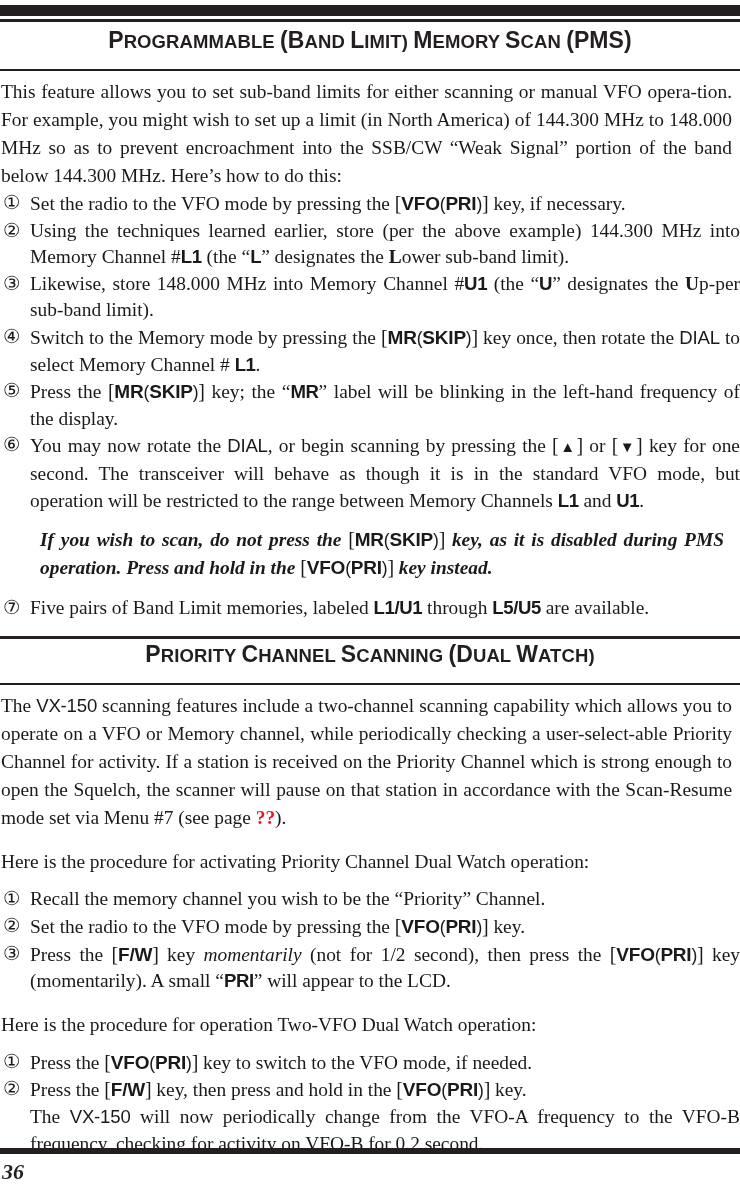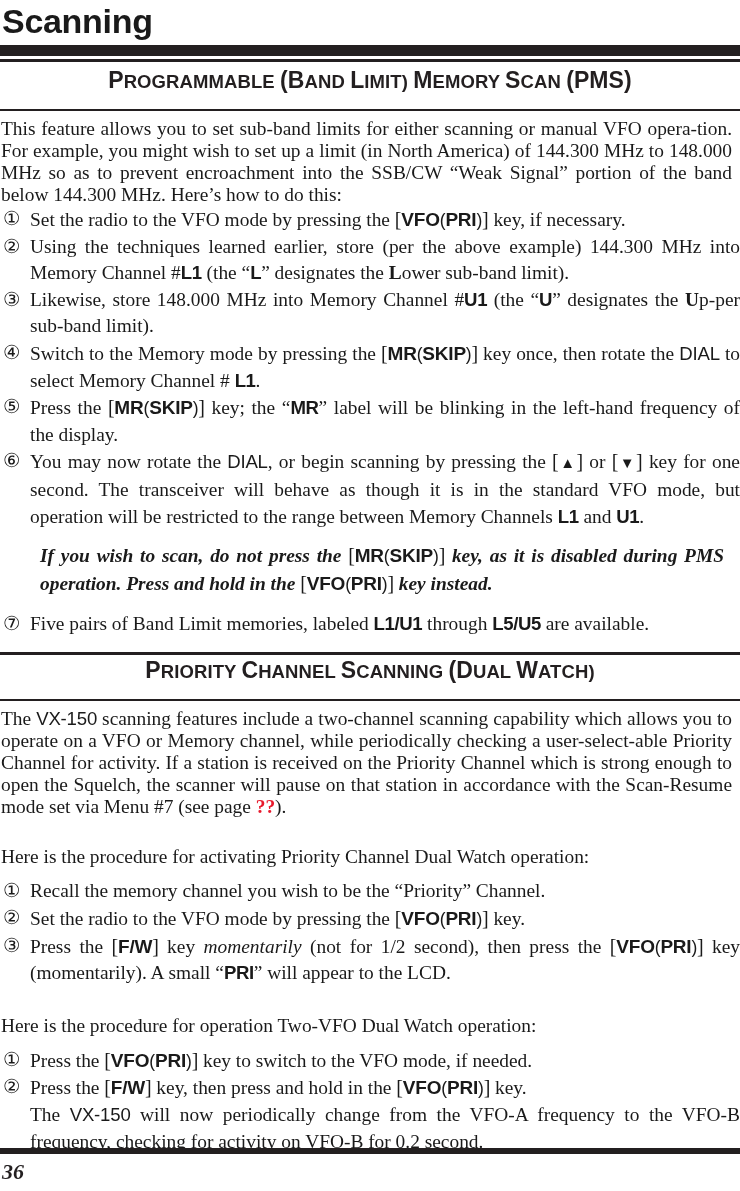--- a/index.html
+++ b/index.html
@@ -63,29 +63,29 @@
   }
   .section-head .cap { font-size: 23px; }
   .section-head .sc  { font-size: 18.5px; }
 
   .head-block-1 { margin-top: 3px; }
   .head-block-2 { margin-top: 14px; }
 
   
   p.body {
     font-size: 19.4px;
-    line-height: 22px;
+    line-height: 28px;
     margin: 0;
     padding: 0 8px 0 1px;
     text-align: justify;
     text-justify: inter-word;
     hyphens: none;
   }
   p.body.first { margin-top: 7px; }
-  p.spaced { margin-top: 28px; }
+  p.spaced { margin-top: 16px; }
 
   
   ol.steps {
     list-style: none;
     margin: 0;
     padding: 0;
   }
   ol.steps li {
     position: relative;
     font-size: 19.4px;
@@ -190,21 +190,20 @@
     white-space: nowrap;
   }
   .footer-title .cap { font-size: 22px; }
   .footer-title .sc  { font-size: 17.5px; }
 </style>
 </head>
 <body>
 
 <div class="page">
 
-  <h1 class="chapter-title">Scanning</h1>
 
   <div class="rule-thick"></div>
   <div class="rule-thin" style="margin-top:3px;"></div>
 
   <div class="head-block-1">
     <div class="section-head">
       <span class="cap">P</span><span class="sc">ROGRAMMABLE </span><span class="cap">(B</span><span class="sc">AND </span><span class="cap">L</span><span class="sc">IMIT) </span><span class="cap">M</span><span class="sc">EMORY </span><span class="cap">S</span><span class="sc">CAN </span><span class="cap">(PMS)</span>
     </div>
   </div>
   <div class="rule-thin"></div>

